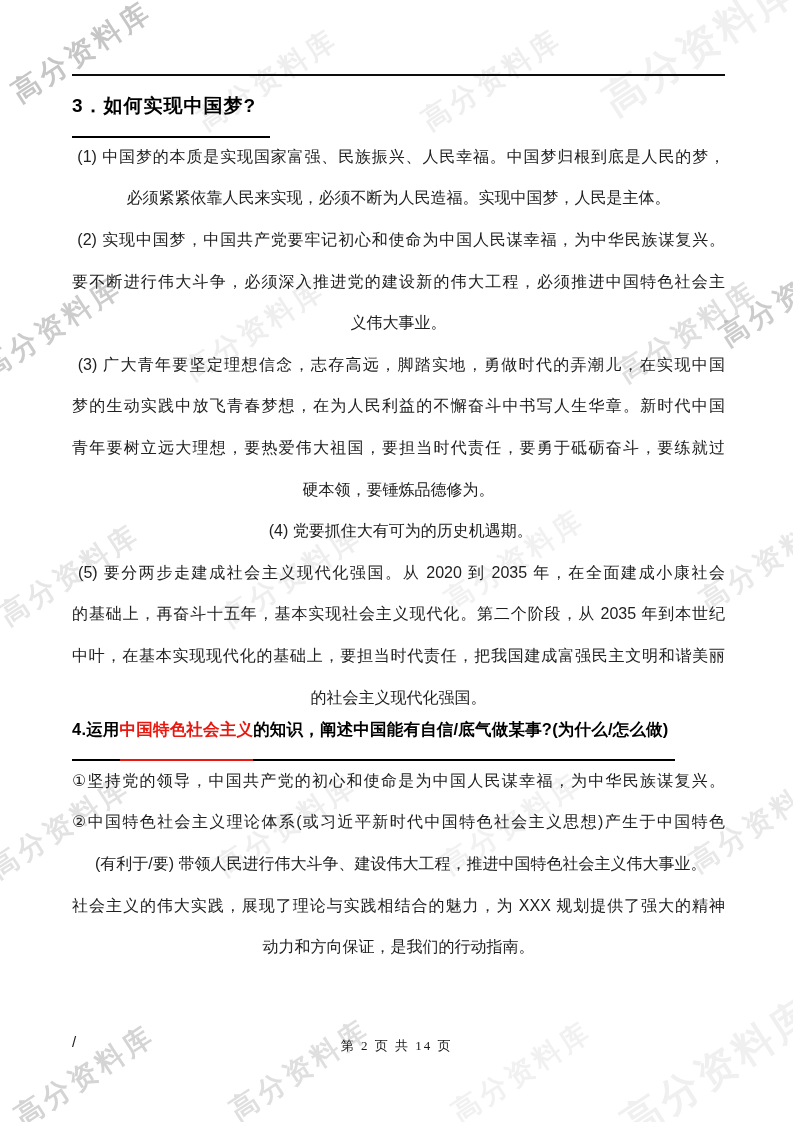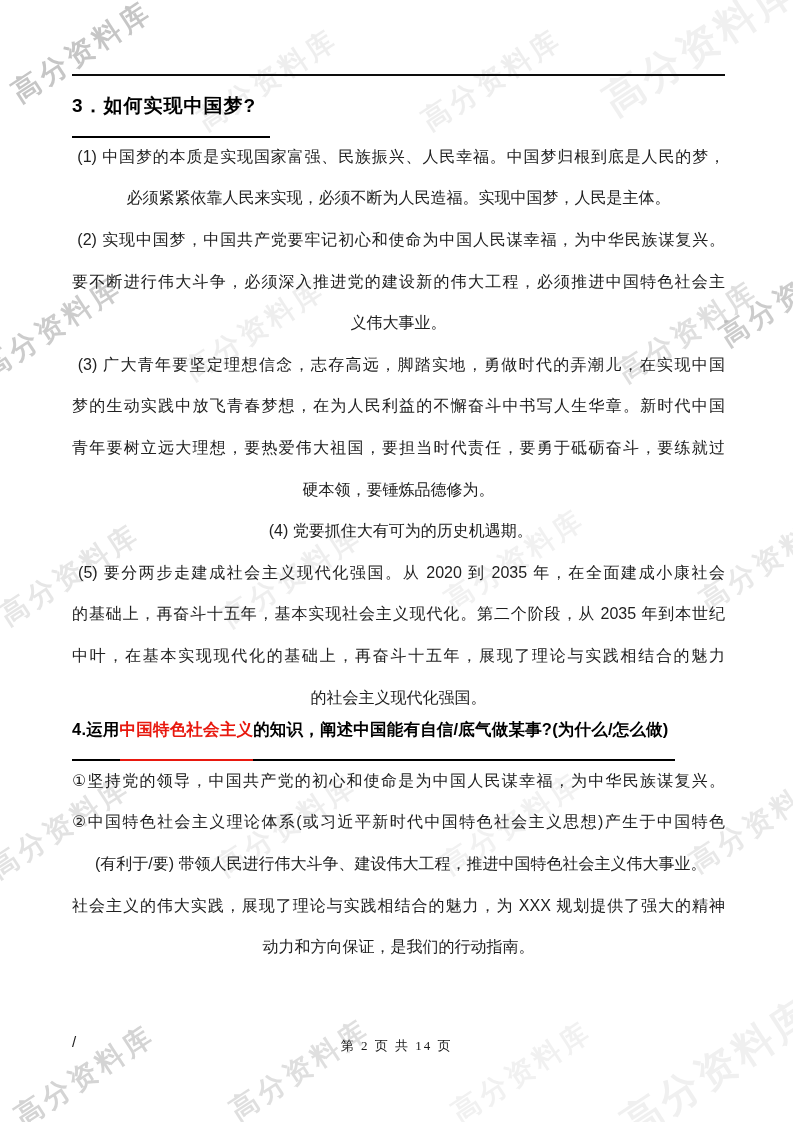--- a/index.html
+++ b/index.html
@@ -101,21 +101,21 @@
         <div class="line jl"><span> (2) 实现中国梦，中国共产党要牢记初心和使命为中国人民谋幸福，为中华民族谋复兴。</span></div>
         <div class="line jl"><span>要不断进行伟大斗争，必须深入推进党的建设新的伟大工程，必须推进中国特色社会主</span></div>
         <div class="line ll"><span>义伟大事业。</span></div>
         <div class="line jl"><span> (3) 广大青年要坚定理想信念，志存高远，脚踏实地，勇做时代的弄潮儿，在实现中国</span></div>
         <div class="line jl"><span>梦的生动实践中放飞青春梦想，在为人民利益的不懈奋斗中书写人生华章。新时代中国</span></div>
         <div class="line jl"><span>青年要树立远大理想，要热爱伟大祖国，要担当时代责任，要勇于砥砺奋斗，要练就过</span></div>
         <div class="line ll"><span>硬本领，要锤炼品德修为。</span></div>
         <div class="line ll"><span> (4) 党要抓住大有可为的历史机遇期。</span></div>
         <div class="line jl"><span> (5) 要分两步走建成社会主义现代化强国。从 2020 到 2035 年，在全面建成小康社会</span></div>
         <div class="line jl"><span>的基础上，再奋斗十五年，基本实现社会主义现代化。第二个阶段，从 2035 年到本世纪</span></div>
-        <div class="line jl"><span>中叶，在基本实现现代化的基础上，再奋斗十五年，展现了理论与实践相结合的魅力</span></div>
+        <div class="line jl"><span>中叶，在基本实现现代化的基础上，要担当时代责任，把我国建成富强民主文明和谐美丽</span></div>
         <div class="line ll"><span>的社会主义现代化强国。</span></div>
       </div>
 
     <div class="h-line">
       <div class="h4-wrap">
         <span>4.运用</span><span id="h4-highlight" style="color: rgb(232, 24, 14);">中国特色社会主义</span><span class="h4-suffix">的知识，阐述中国能有自信/底气做某事?(为什么/怎么做)</span>
       </div>
     </div>
 
     <div>

